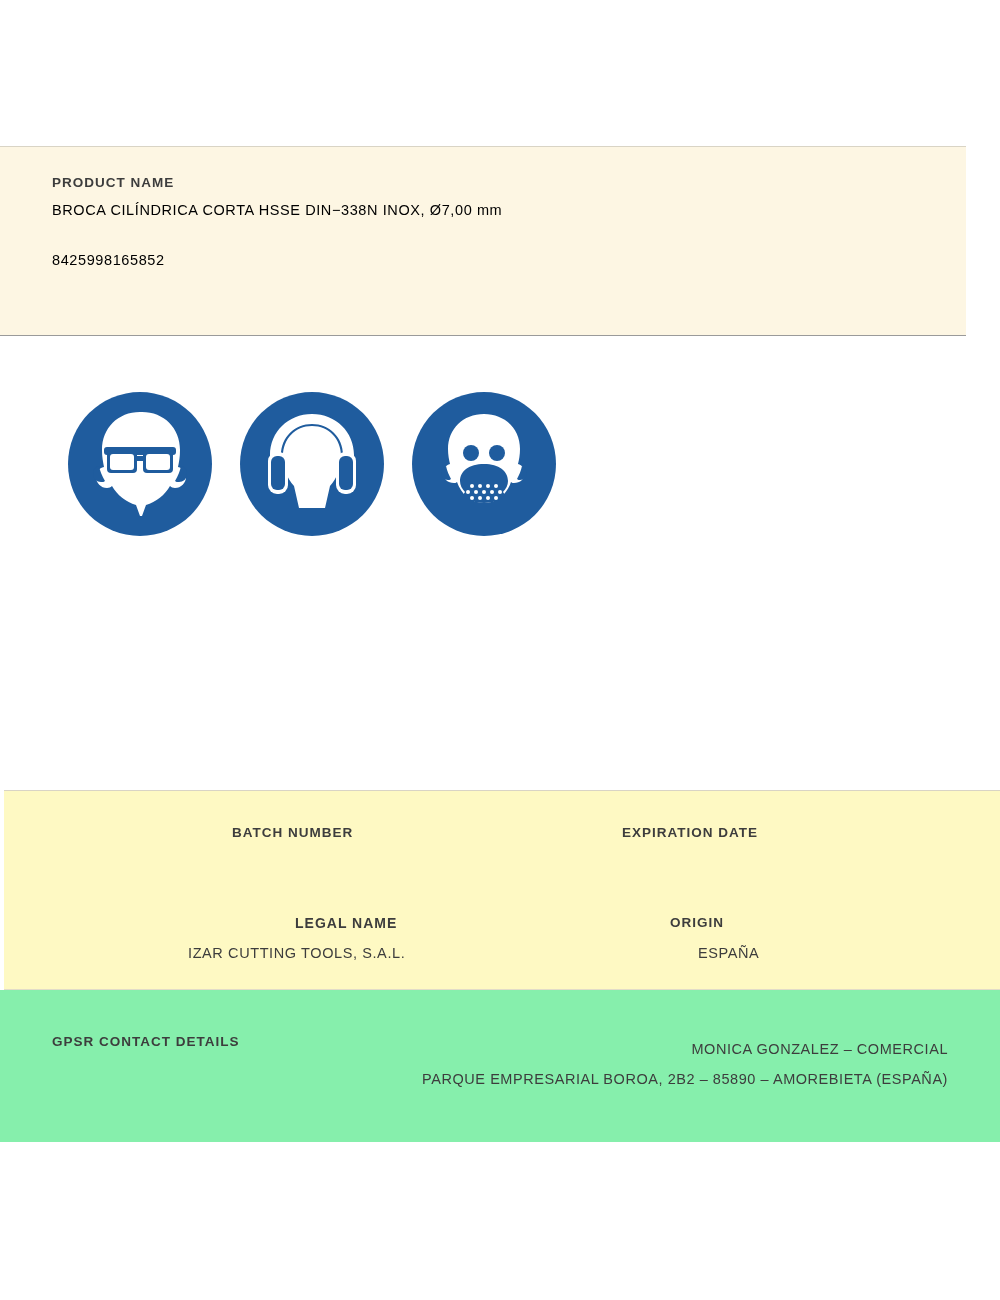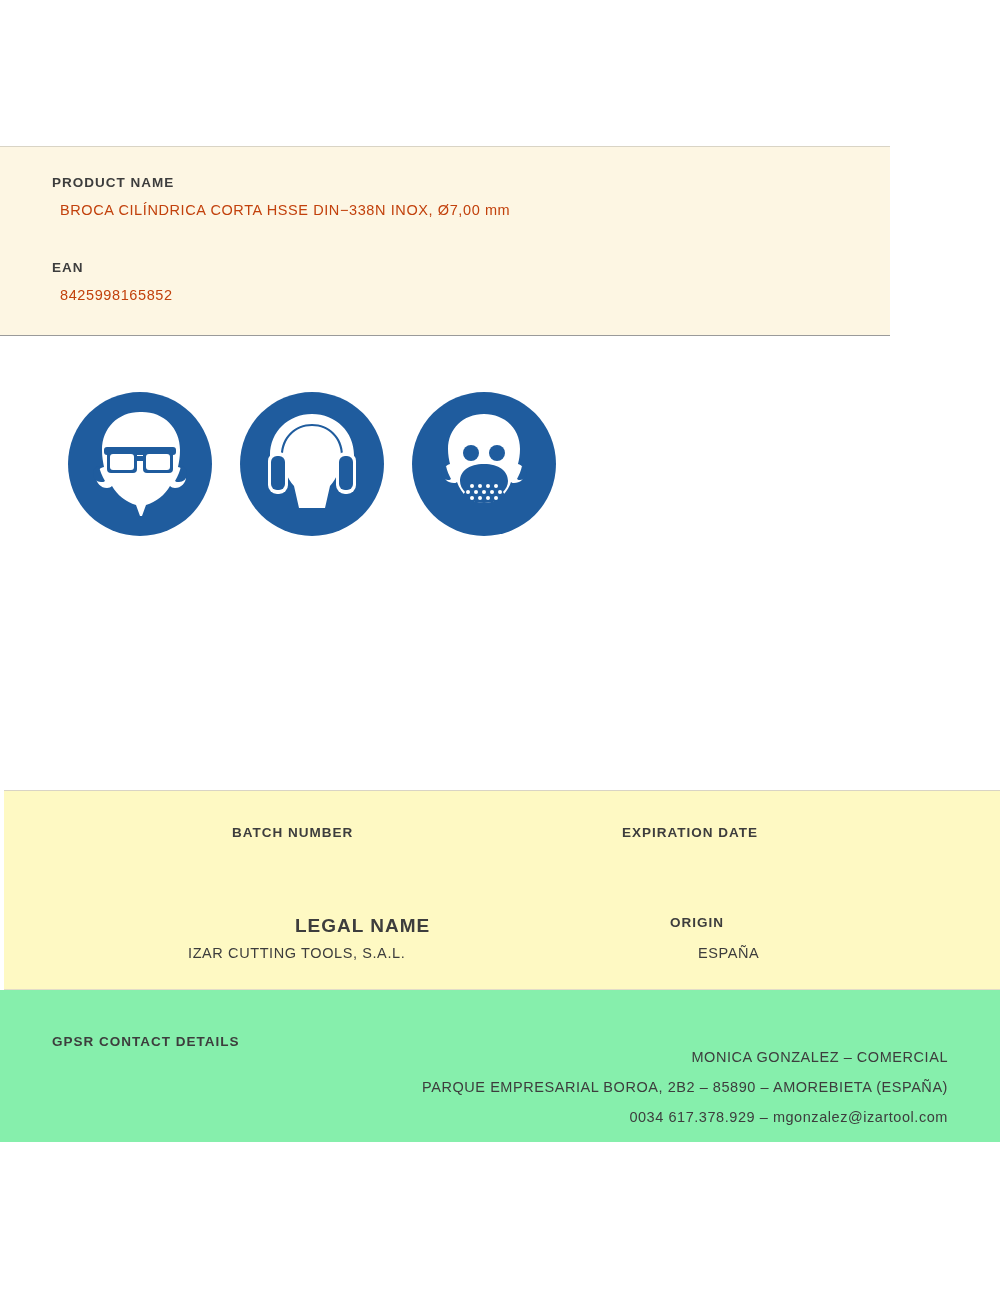--- a/index.html
+++ b/index.html
@@ -19,42 +19,42 @@
     position: relative;
     width: 1000px;
     height: 1300px;
   }
 
   
   .product-band {
     position: absolute;
     left: 0;
     top: 146px;
-    width: 890px;
+    width: 966px;
     height: 190px;
     background: #fdf6e3;
     border-top: 1px solid #d9d4c5;
     border-bottom: 1px solid #9a9a9a;
     box-sizing: border-box;
   }
   .product-inner {
     padding: 28px 0 0 52px;
   }
   .field-label {
     font-size: 13.5px;
     font-weight: bold;
     letter-spacing: 1.0px;
     color: #3d3d3d;
     margin: 0 0 12px 0;
   }
   .field-value {
     font-size: 14.5px;
     letter-spacing: 0.6px;
-    color: #c2410c;
-    margin: 8px;
+    color: #000000;
+    margin: 0;
   }
   .field-block-gap {
     height: 34px;
   }
 
   
   .picto-row {
     position: absolute;
     left: 66px;
     top: 390px;
@@ -101,21 +101,21 @@
     top: 34px;
     font-size: 13.5px;
     font-weight: bold;
     letter-spacing: 1.0px;
     text-align: right;
   }
   .legal-label {
     position: absolute;
     left: 246px;
     top: 124px;
-    font-size: 19px;
+    font-size: 14px;
     font-weight: bold;
     letter-spacing: 1.0px;
     padding-left: 45px;
   }
   .legal-value {
     position: absolute;
     left: 184px;
     top: 154px;
     font-size: 14.5px;
     letter-spacing: 0.6px;
@@ -152,41 +152,40 @@
     position: absolute;
     left: 52px;
     top: 44px;
     font-size: 13.5px;
     font-weight: bold;
     letter-spacing: 1.0px;
   }
   .gpsr-lines {
     position: absolute;
     right: 52px;
-    top: 52px;
+    top: 44px;
     text-align: right;
     font-size: 14.5px;
     letter-spacing: 0.55px;
     line-height: 30px;
   }
   .gpsr-lines div {
     white-space: nowrap;
   }
 </style>
 </head>
 <body>
 
 <div class="page">
 
   <div class="product-band">
     <div class="product-inner">
       <p class="field-label">PRODUCT NAME</p>
       <p class="field-value">BROCA CILÍNDRICA CORTA HSSE DIN−338N INOX, Ø7,00 mm</p>
       <div class="field-block-gap"></div>
-      <p class="field-label">EAN</p>
       <p class="field-value">8425998165852</p>
     </div>
   </div>
 
   <div class="picto-row">
 
     <div class="picto">
       <svg width="148" height="148" viewBox="0 0 148 148" aria-hidden="true">
         <circle cx="74" cy="74" r="72" fill="#1f5c9e"></circle>
 
@@ -262,17 +261,16 @@
       <div class="origin-label">ORIGIN</div>
       <div class="origin-value">ESPAÑA</div>
     </div>
   </div>
 
   <div class="gpsr-band">
     <div class="gpsr-label">GPSR CONTACT DETAILS</div>
     <div class="gpsr-lines">
       <div>MONICA GONZALEZ – COMERCIAL</div>
       <div>PARQUE EMPRESARIAL BOROA, 2B2 – 85890 – AMOREBIETA (ESPAÑA)</div>
-      <div>0034 617.378.929 – mgonzalez@izartool.com</div>
     </div>
   </div>
 
 </div>
 
 </body></html>

